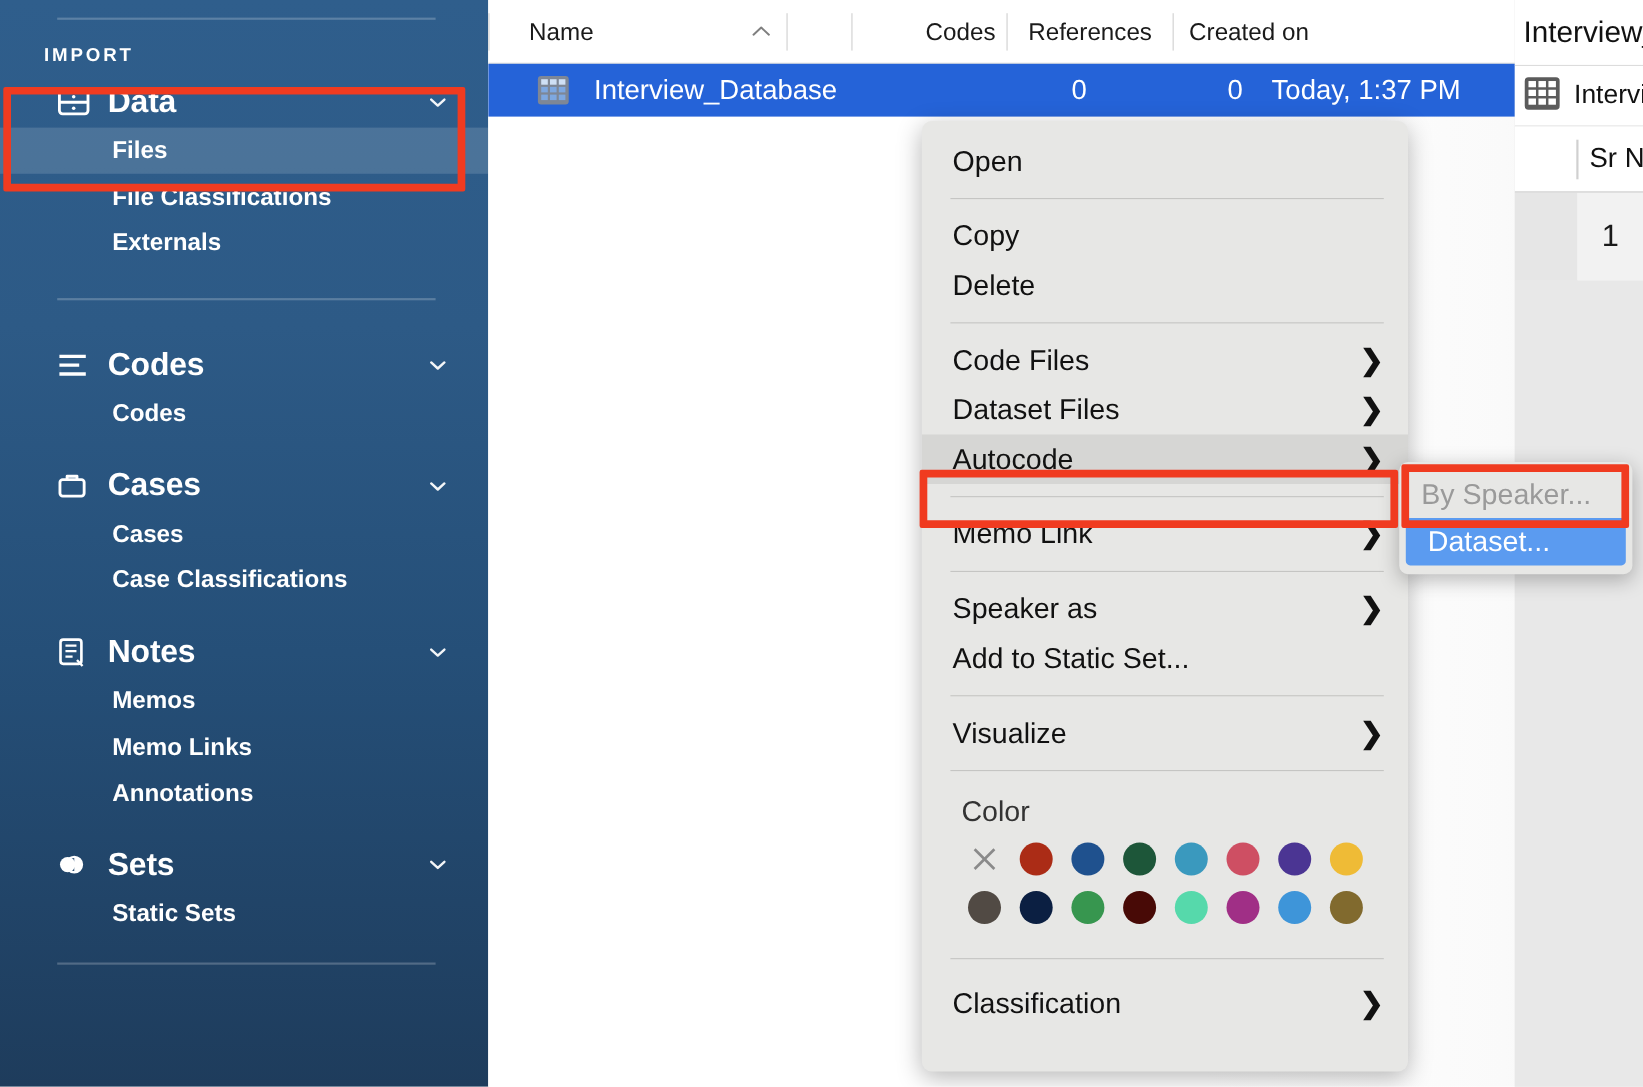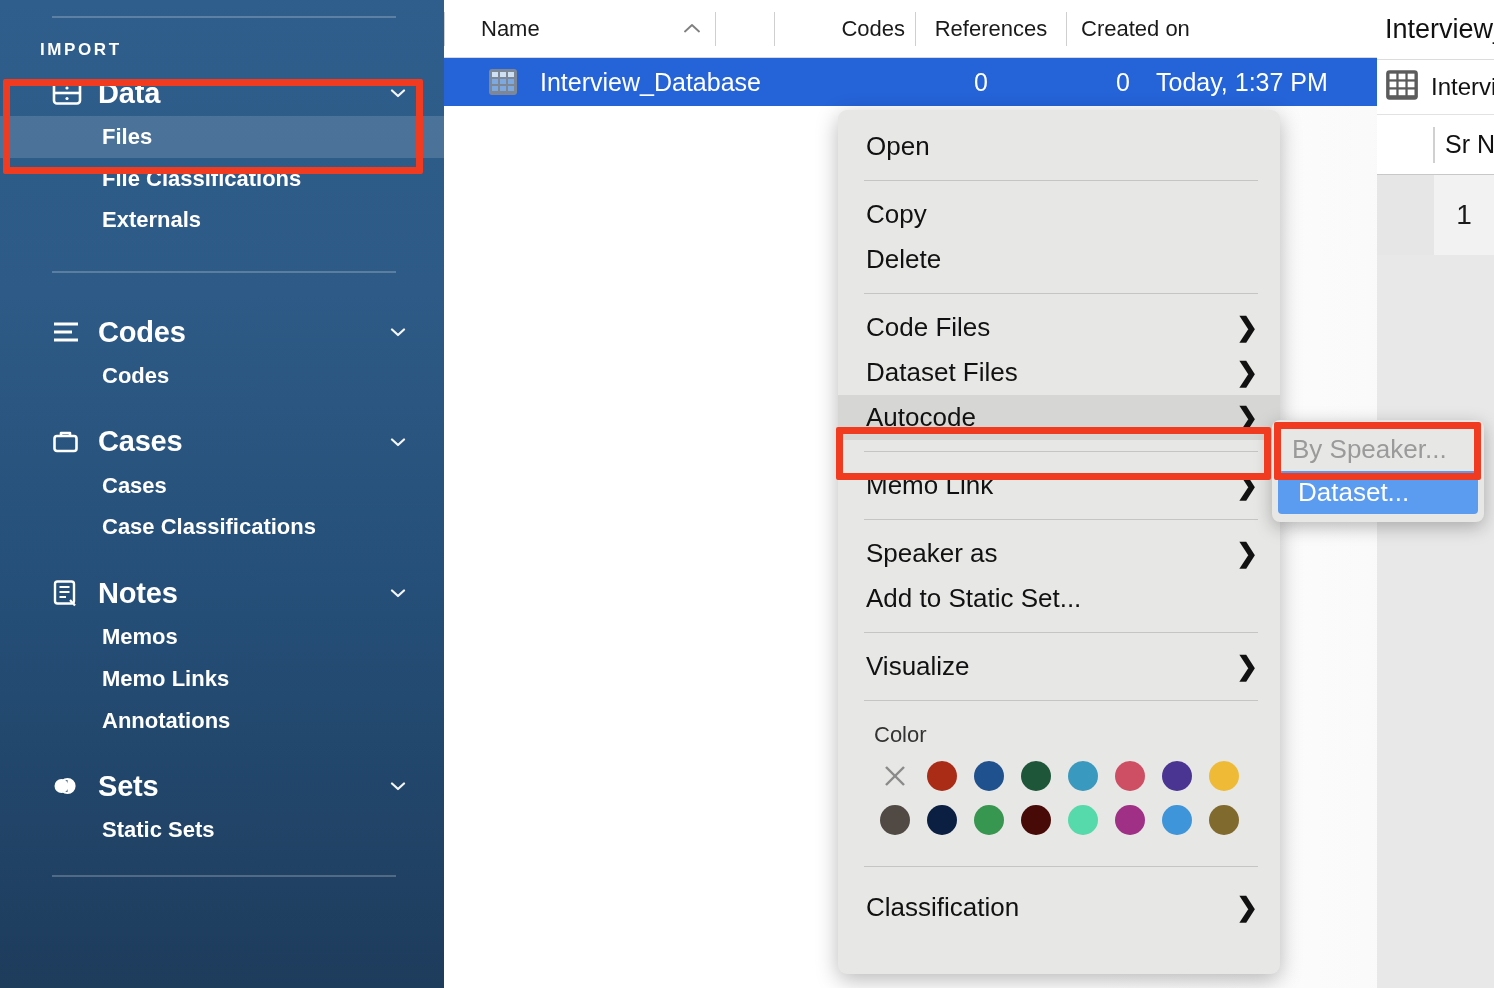--- a/index.html
+++ b/index.html
@@ -142,21 +142,21 @@
     overflow: hidden;
   }
   .ctx-item {
     height: 45px; display: flex; align-items: center;
     padding: 0 22px 0 28px; position: relative;
     white-space: nowrap;
   }
   .ctx-item .arrow { margin-left: auto; font-size: 26px; font-weight: 700; }
   .ctx-item.hl { background: #d6d6d4; }
   .ctx-sep { height: 1px; background: #c5c5c3; margin: 11px 22px 11px 26px; }
-  .ctx-color-label { padding: 10px 0 6px 36px; font-size: 22px; color: #333; }
+  .ctx-color-label { padding: 10px 0 6px 36px; font-size: 26px; color: #333; }
   .ctx-swatch-row {
     display: flex; align-items: center;
     padding: 5px 0 5px 34px; gap: 0;
   }
   .ctx-swatch-row .slot {
     width: 46px; height: 34px; display: flex;
     align-items: center; justify-content: center;
     margin-right: 1px;
   }
   .dot { width: 30px; height: 30px; border-radius: 50%; display: block; }

